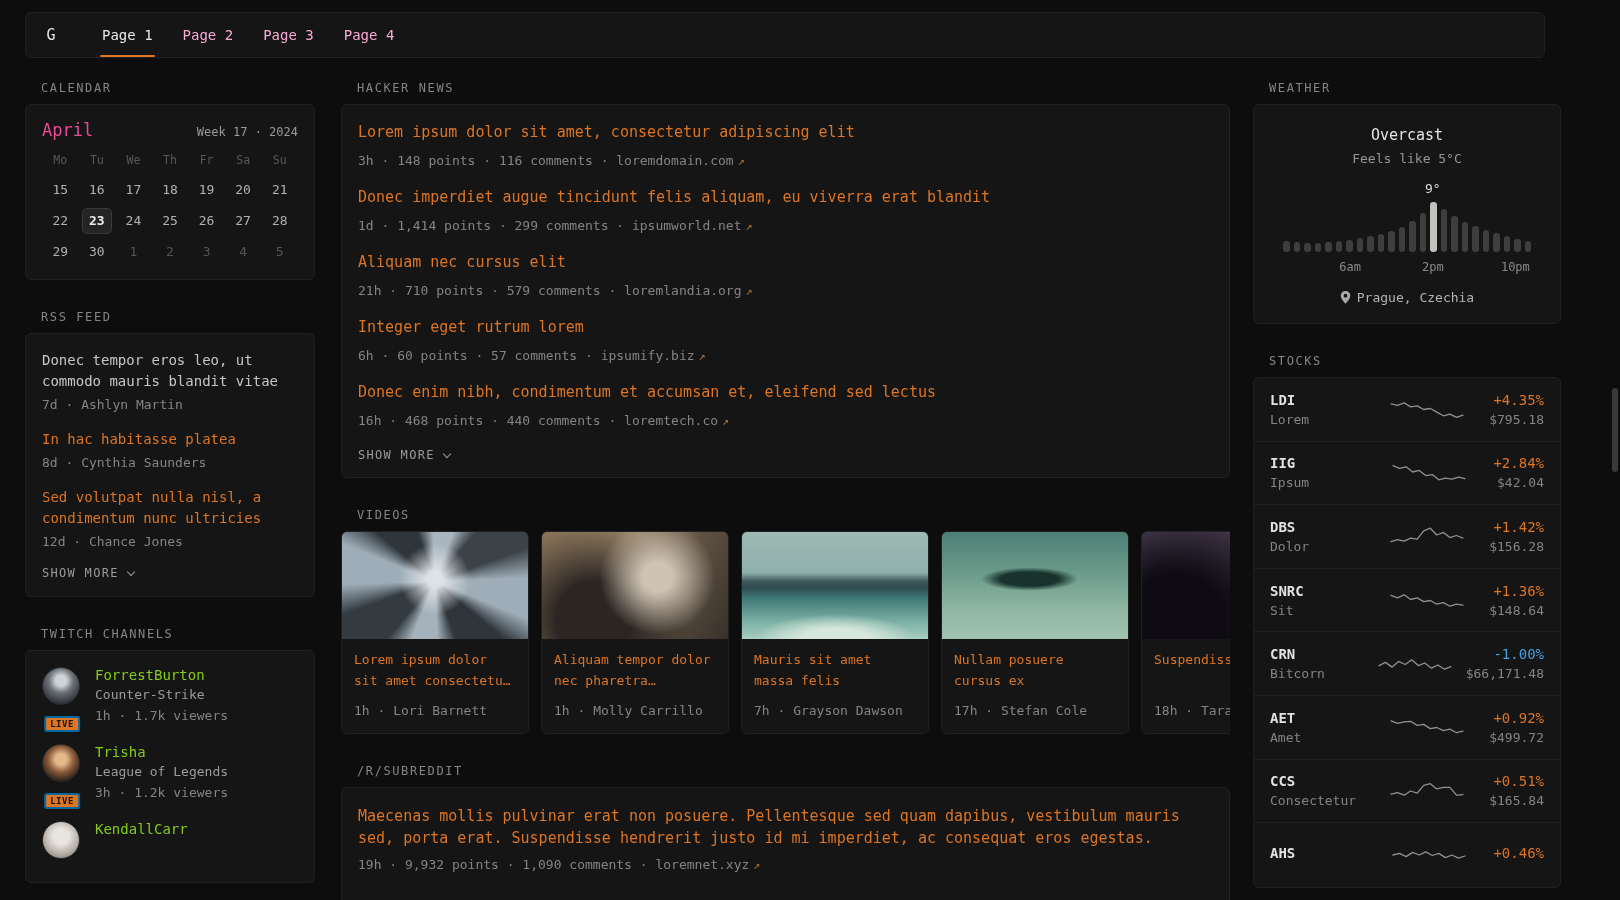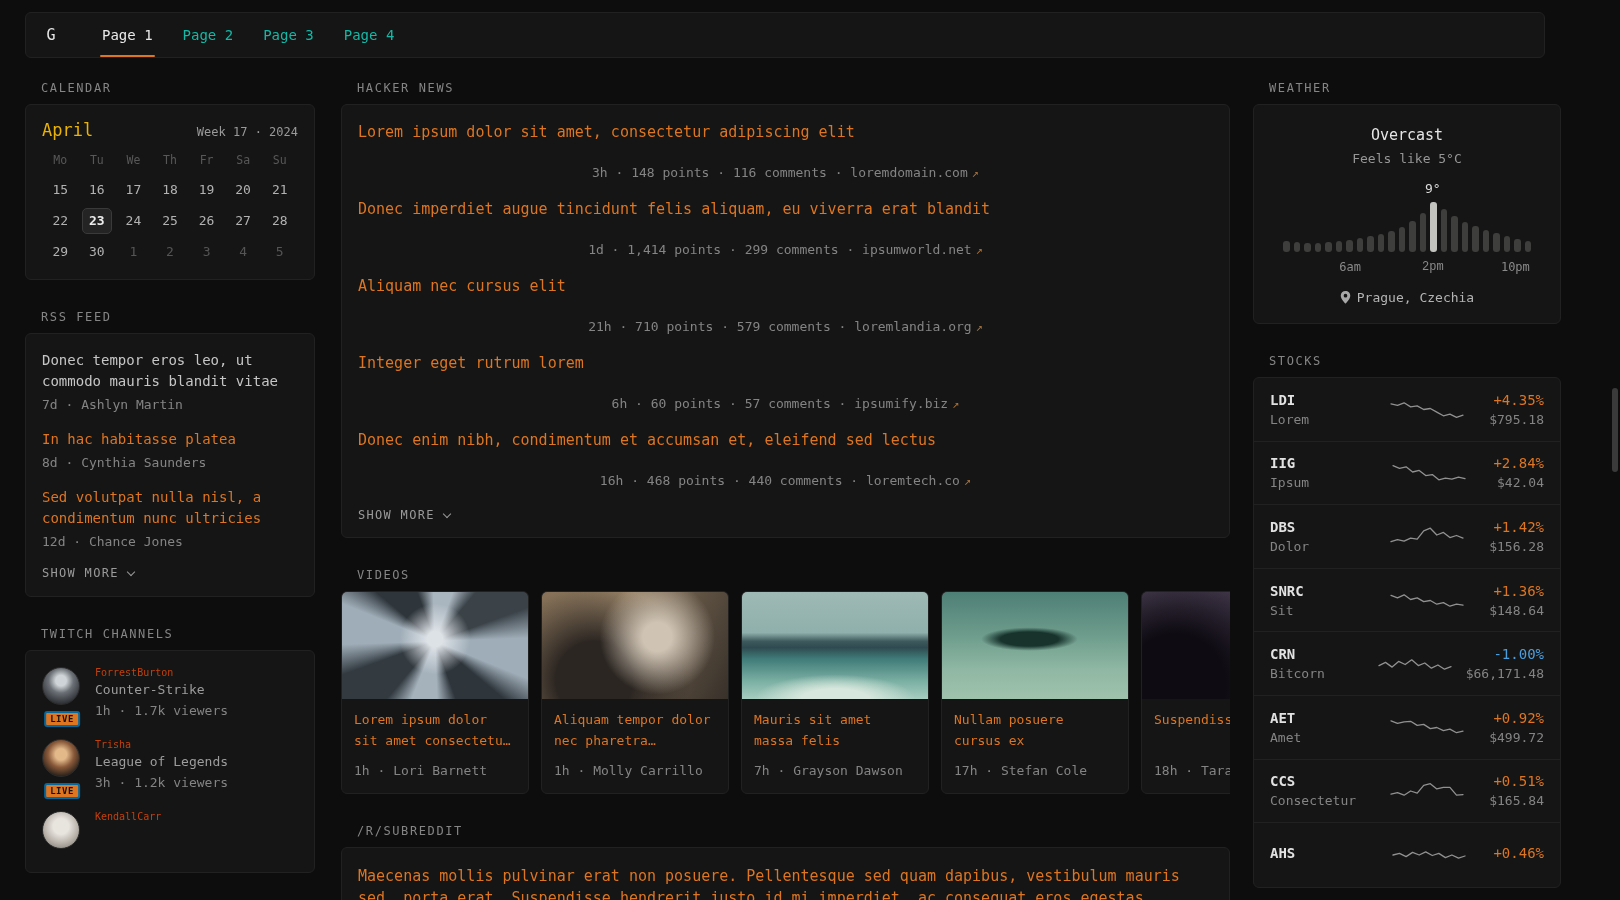--- a/index.html
+++ b/index.html
@@ -14,42 +14,42 @@
   a { text-decoration:none; }
 
   
   .topbar { position:absolute; left:25px; top:12px; width:1520px; height:46px;
     background:#151515; border:1px solid #212121; border-radius:6px;
     display:flex; align-items:stretch; }
   .logo { width:50px; display:flex; align-items:center; justify-content:center;
     font-size:15px; color:#e8e8e8; cursor:pointer; }
   .tabs { display:flex; margin-left:24px; gap:26px; }
   .tab { position:relative; display:flex; align-items:center; font-size:14px;
-    color:#14b8a6; cursor:pointer; padding:0 2px; }
+    color:#f9a8d4; cursor:pointer; padding:0 2px; }
   .tab.active { color:#e9e9e9; }
   .tab.active::after { content:""; position:absolute; left:0; right:0; bottom:0;
     height:2px; background:var(--accent); border-radius:1px; }
 
   
   .column { position:absolute; top:65px; }
   .col-left  { left:25px;   width:290px; }
   .col-mid   { left:341px;  width:889px; }
   .col-right { left:1253px; width:308px; }
 
   .sec-h { margin:30px 0 9px 16px; font-size:12px; font-weight:normal;
     letter-spacing:1.6px; color:#858585; }
   .column > .sec-h:first-child { margin-top:16px; }
 
   .card { background:#151515; border:1px solid #212121; border-radius:6px; }
   .meta { font-size:13px; color:#848484; margin-top:3px; line-height:19px; }
 
   
   .cal-card { padding:15px 16px 14px; }
   .cal-head { display:flex; justify-content:space-between; align-items:baseline; }
-  .cal-month { font-size:17px; color:#eab308; }
+  .cal-month { font-size:17px; color:#ec4899; }
   .cal-week { font-size:12px; color:#9a9a9a; }
   .cal-grid { display:grid; grid-template-columns:repeat(7,1fr); margin-top:13px;
     row-gap:5px; text-align:center; }
   .cal-dow { font-size:11.5px; color:#585858; padding-bottom:5px; }
   .cal-day { font-size:13px; color:#b2b2b2; height:26px; line-height:26px; }
   .cal-day.muted { color:#555; }
   .cal-day.current { background:#242424; border:1px solid #3a3a3a; border-radius:5px;
     color:#ececec; width:30px; margin:0 auto; line-height:24px;font-weight:bold; }
 
   
@@ -68,29 +68,29 @@
   .tw-row { display:flex; gap:13px; margin-bottom:19px; cursor:pointer; }
   .tw-av-wrap { position:relative; width:40px; flex-shrink:0; }
   .tw-av { width:38px; height:38px; border-radius:50%; border:1px solid #2c2c2c; }
   .avatar-0 { background:radial-gradient(circle at 50% 35%, #cfd4d8 0 18%, #6b7076 42%, #2e3136 78%); }
   .avatar-1 { background:radial-gradient(circle at 50% 40%, #e3b98a 0 20%, #8a5a3a 46%, #241d18 80%); }
   .avatar-2 { background:radial-gradient(circle at 50% 40%, #e8e4de 0 28%, #b8b2aa 60%, #6e6a64 100%); }
   .live { position:absolute; left:50%; transform:translateX(-50%); bottom:-7px;
     background:var(--accent); color:#141414; font-size:9px; font-weight:bold;
     letter-spacing:.5px; padding:1px 4px; border-radius:3px; border:2px solid #0369a1; }
   .live:empty { display:none; }
-  .tw-name { font-size:10px; color:#c2410c; }
+  .tw-name { font-size:14px; color:#84cc16; }
   .tw-game { font-size:13px; color:#9c9c9c; margin-top:4px; }
   .tw-row .meta { margin-top:4px; }
 
   
   .hn-card { padding:17px 16px 15px; }
   .hn-item { margin-bottom:16px; }
   .hn-title { display:block; font-size:15px; line-height:21px; color:var(--accent); cursor:pointer; }
-  .hn-item .meta { margin-top:20px;text-align:center; }
+  .hn-item .meta { margin-top:8px; }
   .domain { color:#848484; cursor:pointer; }
   .ext { color:#a86f35; margin-left:4px; font-size:12px; }
   .hn-card .show-more { margin-top:17px; }
 
   
   .video-row { display:flex; gap:12px; overflow:hidden; }
   .vcard { flex:0 0 188px; width:188px; background:#151515; border:1px solid #212121;
     border-radius:6px; overflow:hidden; cursor:pointer; }
   .thumb { height:107px; }
   .thumb-0 { background:
@@ -127,21 +127,21 @@
   .w-feels { font-size:13px; color:#969696; margin-top:7px; }
   .w-chart { position:relative; height:50px; margin:36px 13px 0;
     display:flex; align-items:flex-end; gap:4px; }
   .wbar { flex:1; background:#3e3e3c; border-radius:3px; min-height:5px; }
   .wbar.current { background:#c2c2be; }
   .w-temp { position:absolute; top:-21px; transform:translateX(-50%);
     font-size:13px; color:#dcdcdc; }
   .w-times { position:relative; height:15px; margin:8px 13px 0;
     font-size:12px; color:#8a8a8a; }
   .wt { position:absolute; transform:translateX(-50%); }
-  .wt-0 { left:27.1%; } .wt-1 { left:60.4%;font-family:Liberation Mono, monospace; } .wt-2 { left:93.7%; }
+  .wt-0 { left:27.1%; } .wt-1 { left:60.4%; } .wt-2 { left:93.7%; }
   .w-loc { margin-top:15px; font-size:13px; color:#b4b4b4;
     display:flex; align-items:center; justify-content:center; gap:6px; }
 
   
   .stocks-card { overflow:hidden; }
   .stock-row { display:flex; align-items:center; padding:11px 16px; height:63.6px;
     border-bottom:1px solid #212121; cursor:pointer; }
   .stock-row:last-child { border-bottom:none; }
   .s-left { width:94px; flex-shrink:0; }
   .s-ticker { font-size:14px; font-weight:bold; color:#e2e2e2; }

